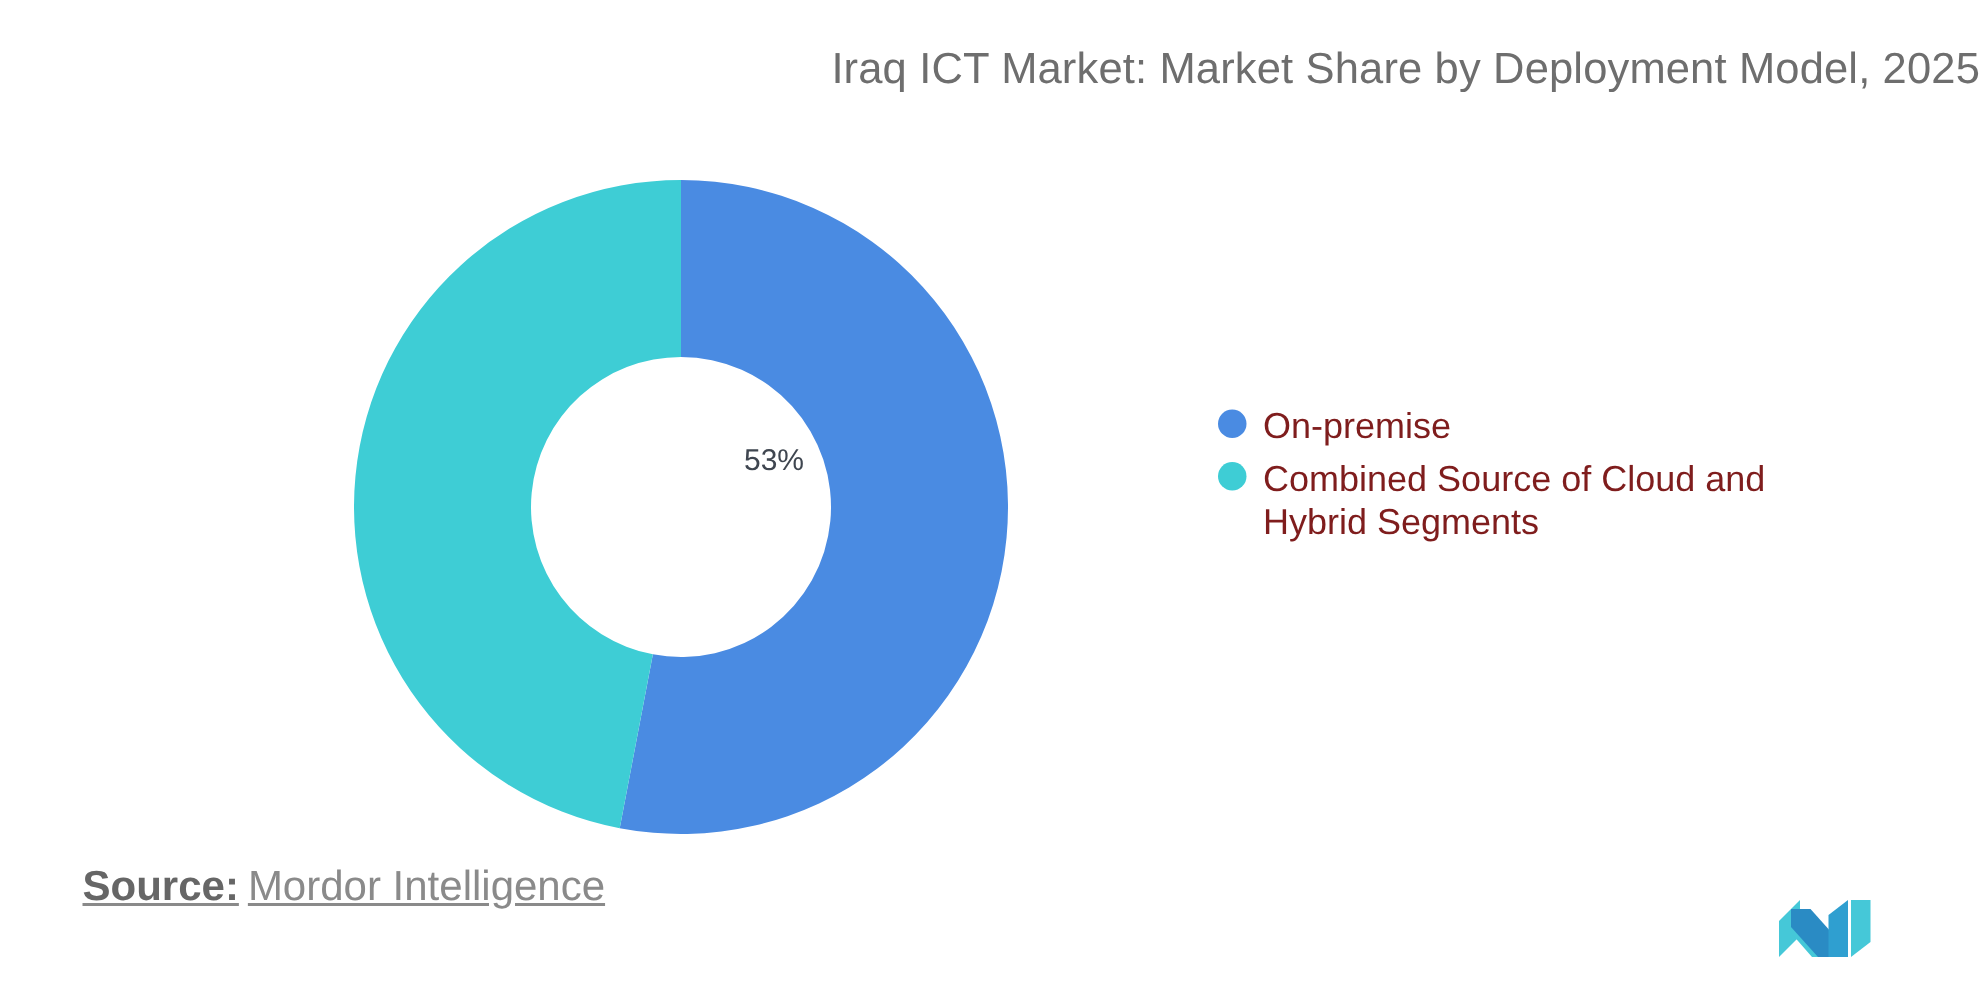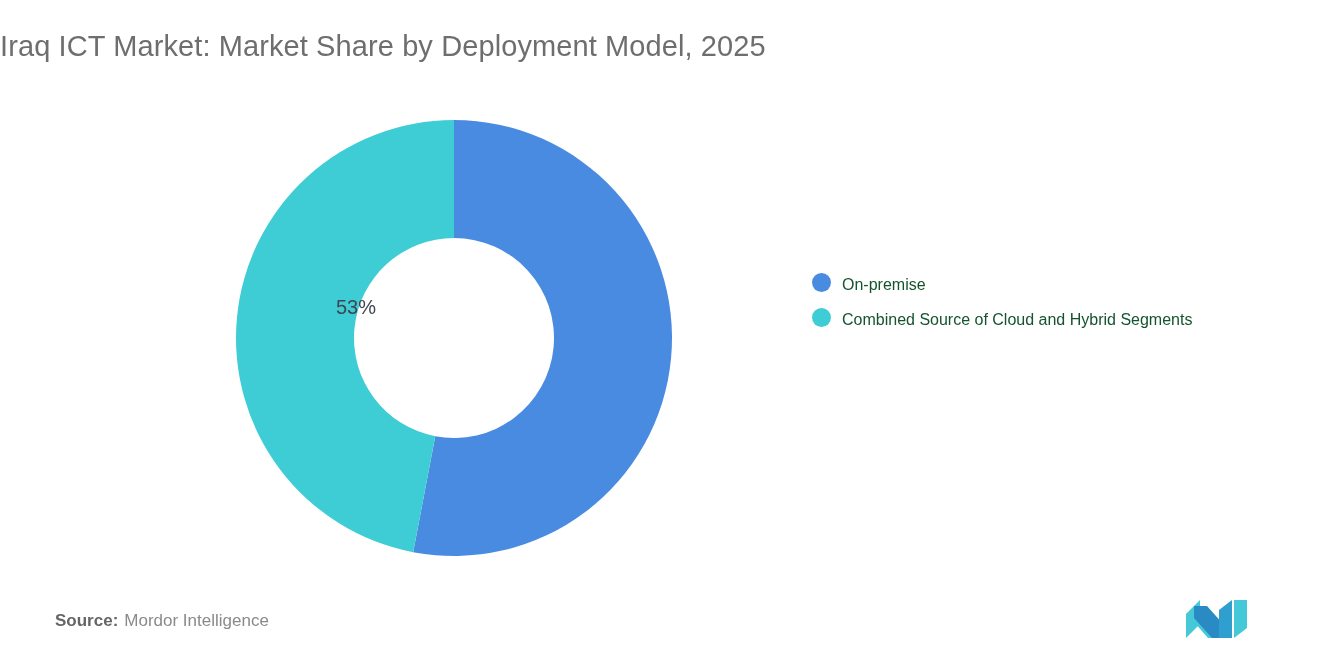--- a/index.html
+++ b/index.html
@@ -18,21 +18,21 @@
     background: #ffffff;
     overflow: hidden;
   }
 
   
   #chart-title {
     position: absolute;
     left: 0;
     top: 30px;
     width: 1320px;
-    text-align: left;
+    text-align: right;
     font-size: 29px;
     font-weight: 300;
     letter-spacing: 0.1px;
     color: #6e6e6e;
     white-space: nowrap;
   }
 
   
   #donut-wrap {
     position: absolute;
@@ -44,21 +44,21 @@
   #donut-svg {
     display: block;
     width: 436px;
     height: 436px;
   }
   #slice-label-0 {
     position: absolute;
     left: 100px;
     top: 176px;
     width: 200px;
-    text-align: left;
+    text-align: right;
     font-size: 20px;
     font-weight: 400;
     color: #3f4650;
     pointer-events: none;
   }
 
   
   #legend {
     position: absolute;
     left: 812px;
@@ -72,35 +72,36 @@
   }
   .legend-swatch {
     flex: 0 0 auto;
     width: 19px;
     height: 19px;
     border-radius: 50%;
     margin-top: 3px;
     margin-right: 11px;
   }
   .legend-label {
-    font-size: 16px;
+    font-size: 24px;
     font-weight: 400;
     line-height: 29px;
-    color: #14532d;
+    color: #7f1d1d;
     max-width: 390px;
   }
 
   
   #source-line {
     position: absolute;
     left: 55px;
-    top: 611px;
-    font-size: 17px;
+    top: 575px;
+    font-size: 28px;
     color: #8a8a8a;
     white-space: nowrap;
+    text-decoration: underline;
   }
   #source-label {
     font-weight: 700;
     color: #666666;
   }
   #source-value {
     font-weight: 400;
     color: #8a8a8a;
     margin-left: 6px;
   }

